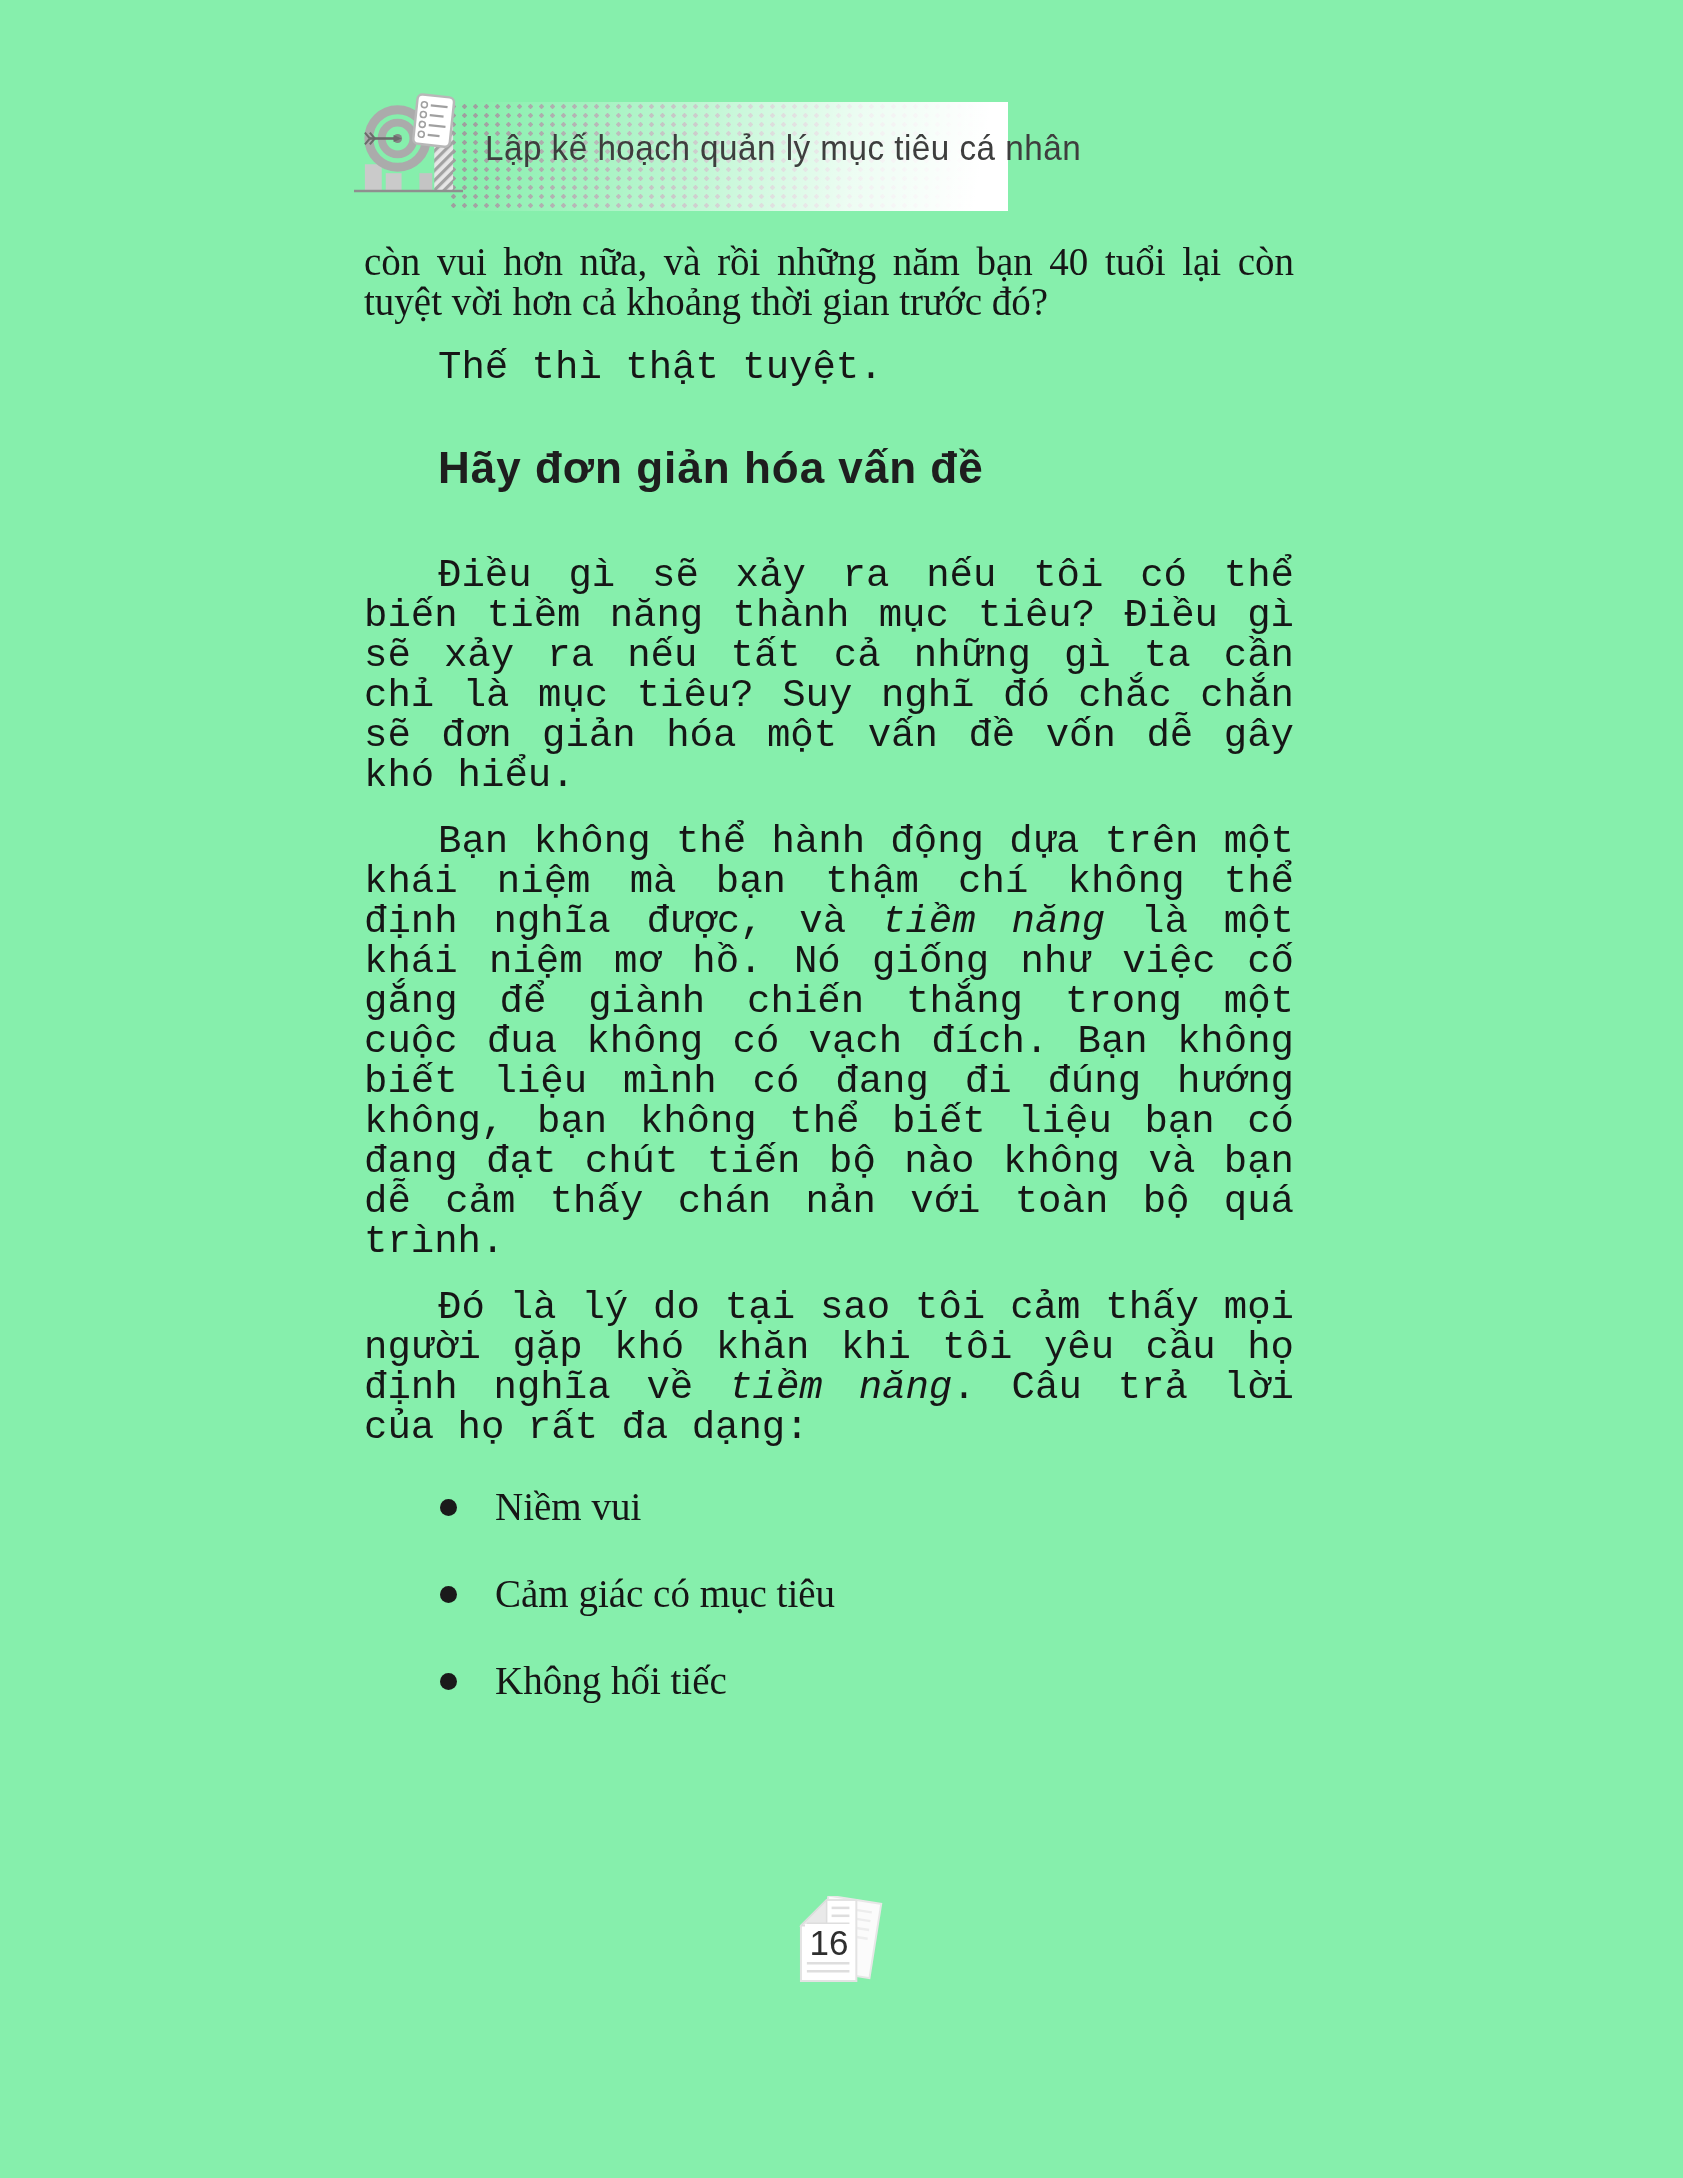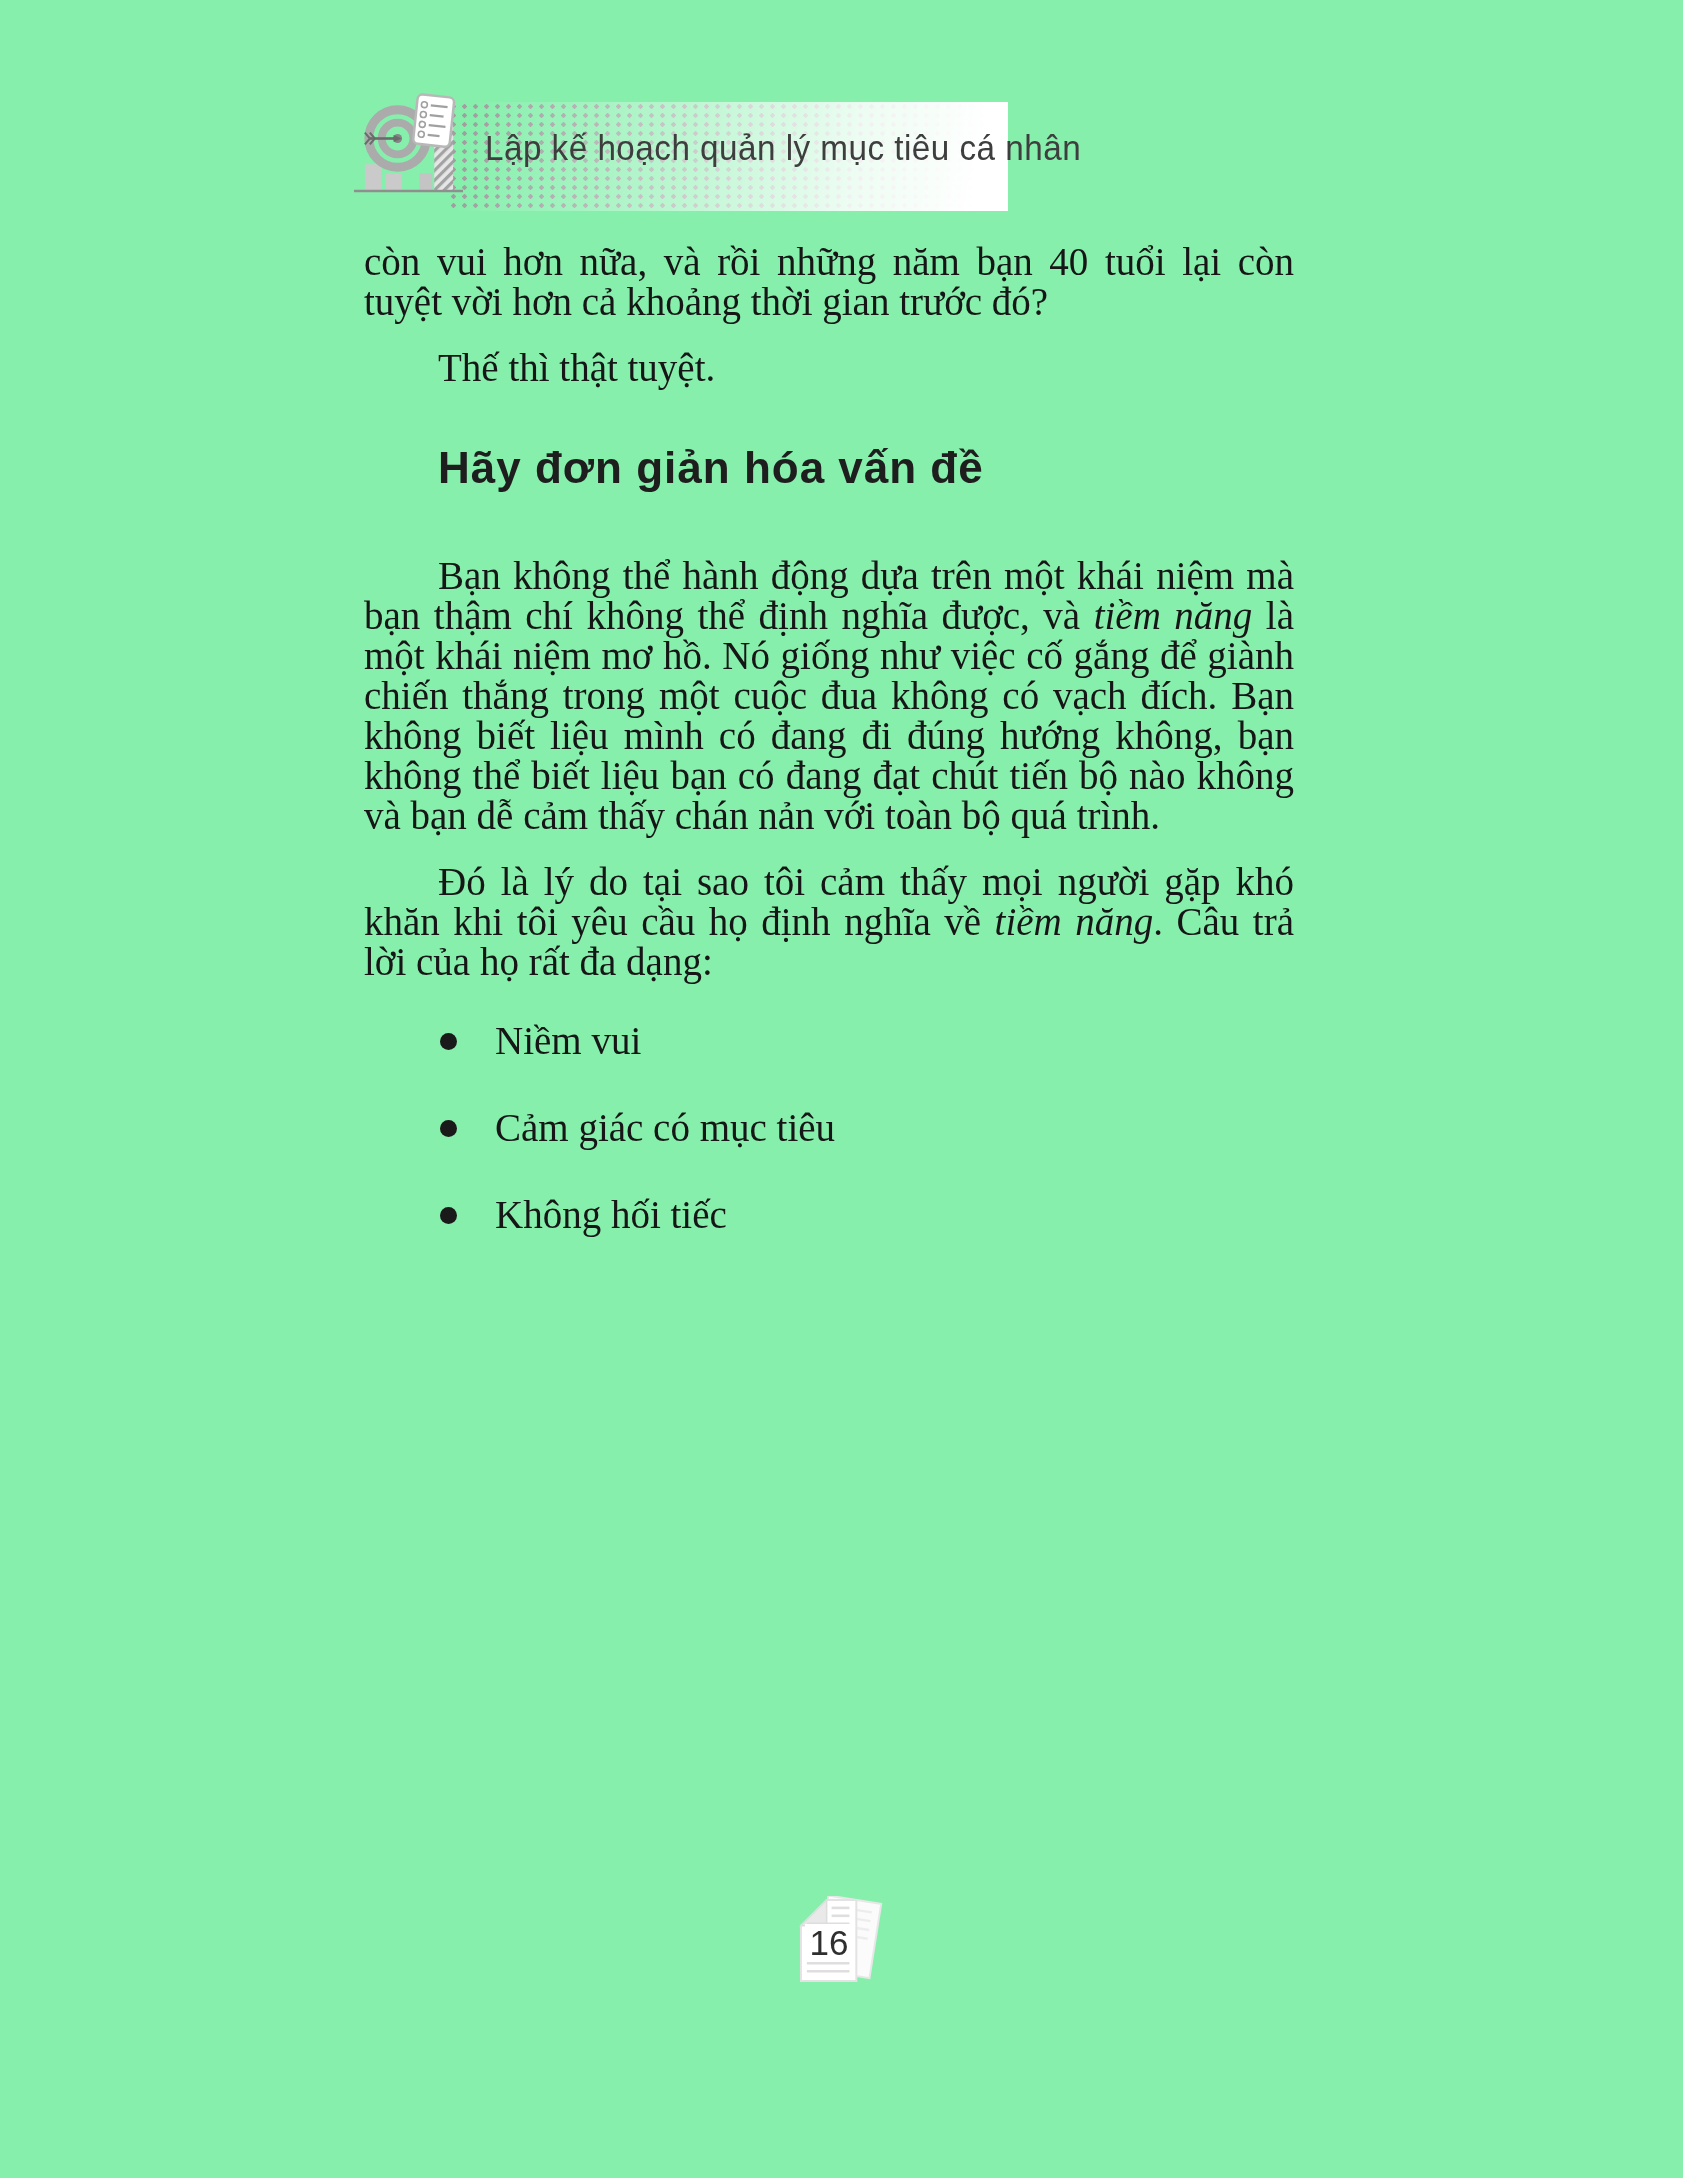--- a/index.html
+++ b/index.html
@@ -29,21 +29,21 @@
     font-size:35px;color:#3e3e3e;letter-spacing:0.5px;
     transform:scaleX(.95);transform-origin:left center;
   }
 
   
   .main{position:absolute;left:364px;top:242px;width:930px;}
   .para{
     font-size:39px;line-height:40px;text-align:justify;
     margin:0 0 26px 0;color:#161616;
   }
-  .para.indent{text-indent:74px;}
+  .para.indent{text-indent:74px;font-family:Liberation Mono, monospace;}
   .section-heading{
     font-family:"Liberation Sans","DejaVu Sans",sans-serif;
     font-size:44px;font-weight:bold;letter-spacing:1px;color:#1e1e1e;
     line-height:53px;margin:53px 0 62px 0;padding-left:74px;
   }
   .bullet-list{list-style:none;margin:0;padding:0;}
   .bullet-list li{
     display:flex;align-items:flex-start;
     font-size:39px;line-height:66px;margin:0 0 21px 0;
   }
@@ -109,20 +109,21 @@
   </div>
 
   <div class="main">
 
     <p class="para">còn vui hơn nữa, và rồi những năm bạn 40 tuổi lại còn tuyệt vời hơn cả khoảng thời gian trước đó?</p>
 
     <p class="para indent">Thế thì thật tuyệt.</p>
 
     <h2 class="section-heading">Hãy đơn giản hóa vấn đề</h2>
 
+    <p class="para indent">Điều gì sẽ xảy ra nếu tôi có thể biến tiềm năng thành mục tiêu? Điều gì sẽ xảy ra nếu tất cả những gì ta cần chỉ là mục tiêu? Suy nghĩ đó chắc chắn sẽ đơn giản hóa một vấn đề vốn dễ gây khó hiểu.</p>
 
     <p class="para indent"><span>Bạn không thể hành động dựa trên một khái niệm mà bạn thậm chí không thể định nghĩa được, và </span><i>tiềm năng</i><span> là một khái niệm mơ hồ. Nó giống như việc cố gắng để giành chiến thắng trong một cuộc đua không có vạch đích. Bạn không biết liệu mình có đang đi đúng hướng không, bạn không thể biết liệu bạn có đang đạt chút tiến bộ nào không và bạn dễ cảm thấy chán nản với toàn bộ quá trình.</span></p>
 
     <p class="para indent"><span>Đó là lý do tại sao tôi cảm thấy mọi người gặp khó khăn khi tôi yêu cầu họ định nghĩa về </span><i>tiềm năng</i><span>. Câu trả lời của họ rất đa dạng:</span></p>
 
     <ul class="bullet-list">
       <li>
         <span class="bullet-dot"></span>
         <span>Niềm vui</span>
       </li>

